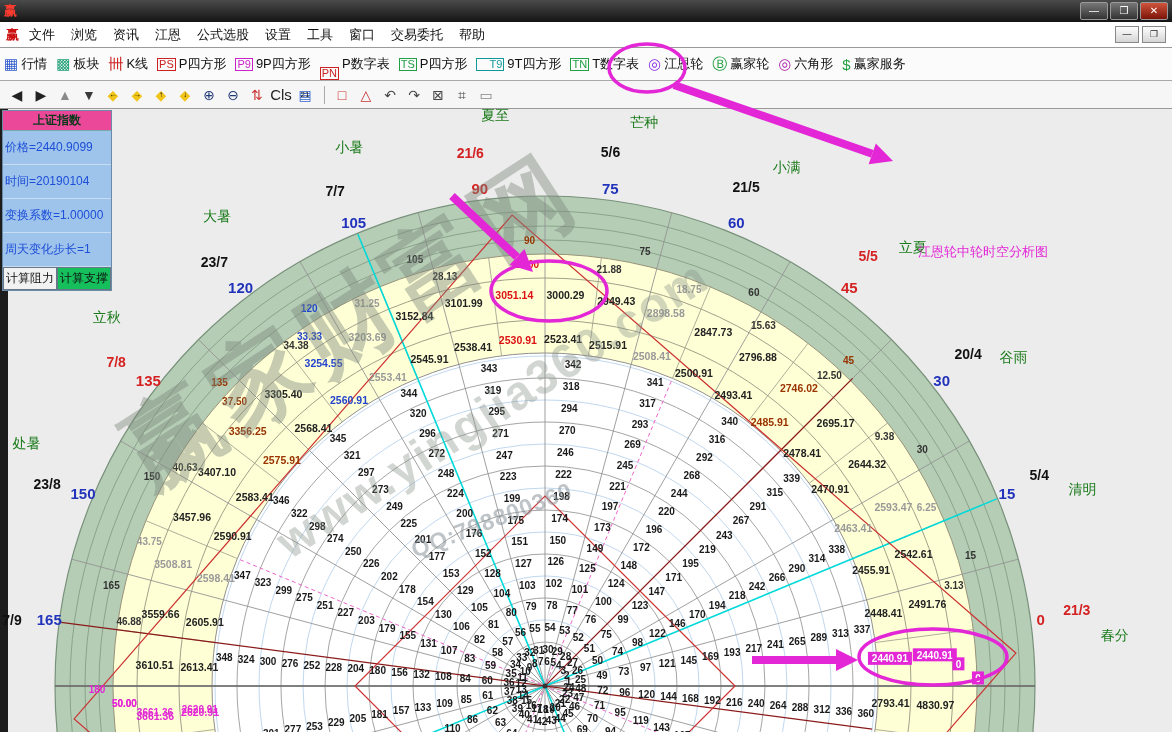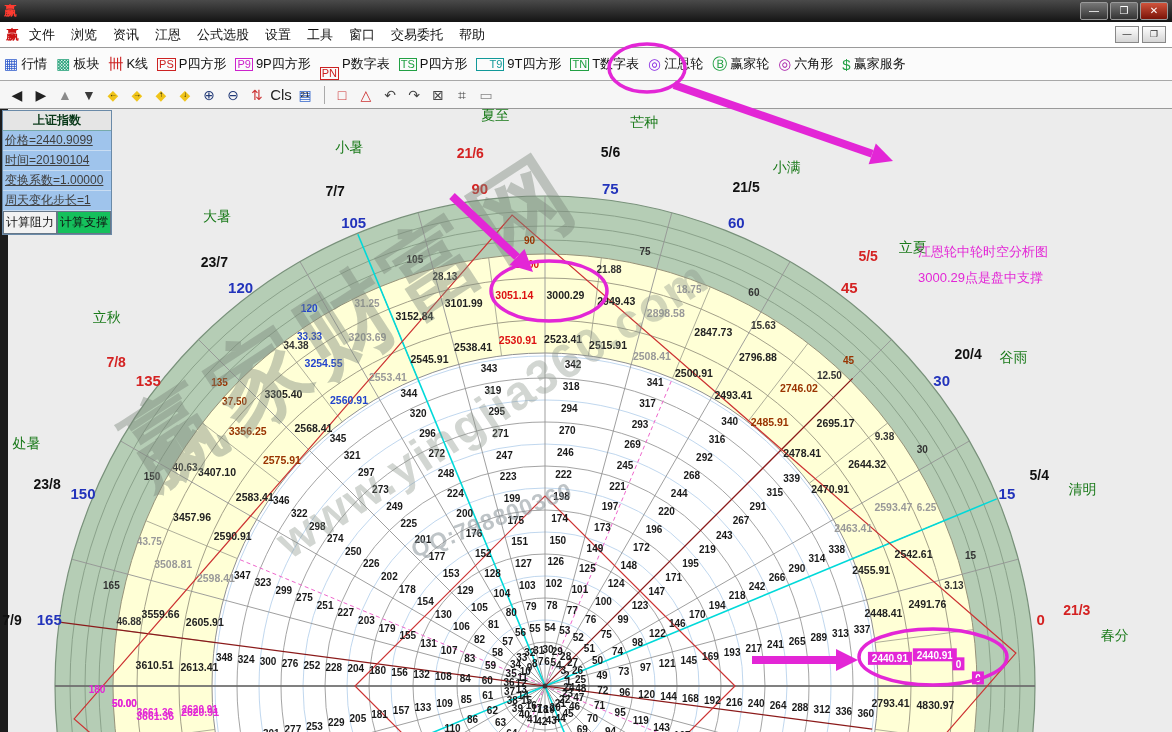--- a/index.html
+++ b/index.html
@@ -26,22 +26,22 @@
   .drawbar{height:28px;background:#f6f6f6;border-bottom:1px solid #9a9a9a;display:flex;align-items:center;
     padding:0 6px;box-sizing:border-box;}
   .ditem{position:relative;width:22px;height:20px;text-align:center;margin-right:2px;cursor:default;
     font-size:14px;line-height:20px;}
   .ditem .ov{position:absolute;left:0;top:0;width:100%;height:100%;font-size:8px;line-height:20px;color:#111;}
   .dsep{width:1px;height:18px;background:#aaa;margin:0 6px;}
   .content{position:relative;width:1172px;height:623px;}
   #wheelsvg{position:absolute;left:0;top:0;}
   .info-panel{position:absolute;left:2px;top:1px;width:108px;z-index:5;font-size:12px;
     border:1px solid #6a8aa8;background:#9fc4ec;}
-  .ip-title{background:#e5e5e5;color:#083818;font-weight:bold;text-align:center;padding:1px 0;border-bottom:1px solid #7aa;}
-  .ip-row{color:#404040;padding:1px 2px;border-bottom:1px solid #c9ddf2;white-space:nowrap;overflow:hidden;text-decoration:underline;}
+  .ip-title{background:#ec4899;color:#083818;font-weight:bold;text-align:center;padding:1px 0;border-bottom:1px solid #7aa;}
+  .ip-row{color:#1d4ed8;padding:8px 2px;border-bottom:1px solid #c9ddf2;white-space:nowrap;overflow:hidden;}
   .ip-btns{display:flex;}
   .ip-btn{flex:1;text-align:center;padding:2px 0;font-size:12px;color:#111;border:1px solid #678;cursor:default;}
   .ip-btn.resist{background:#f2f2f2;}
   .ip-btn.support{background:#15c05c;}
   #overlay{position:absolute;left:0;top:0;z-index:9;pointer-events:none;}
   .annotation{position:absolute;left:918px;top:130px;z-index:10;font-size:13px;line-height:26px;
     color:#e326d6;white-space:nowrap;}
 </style>
 </head>
 <body>
@@ -649,21 +649,20 @@
     <div class="ip-row">变换系数=1.00000</div>
     <div class="ip-row">周天变化步长=1</div>
     <div class="ip-btns">
       <div class="ip-btn resist">计算阻力</div>
       <div class="ip-btn support">计算支撑</div>
     </div>
   </div>
 
   <div class="annotation">
     <div>江恩轮中轮时空分析图</div>
-    <div>3000.29点是盘中支撑</div>
   </div>
 </div>
 
 <svg id="overlay" width="1172" height="732" viewBox="0 0 1172 732">
     <ellipse cx="647" cy="68" rx="38" ry="24" fill="none" stroke="#e326d6" stroke-width="3.5"></ellipse>
     <line x1="674" y1="85" x2="872.21595437677" y2="153.78727183851382" stroke="#e326d6" stroke-width="8"></line>
     <polygon points="893,161 868.6095902960269,164.17929465012878 875.8223184575131,143.39524902689885" fill="#e326d6"></polygon>
     <line x1="452" y1="196" x2="516.9563596689612" y2="256.94670783754384" stroke="#e326d6" stroke-width="8"></line>
     <polygon points="533,272 509.42971358773315,264.9685280030632 524.4830057501894,248.92488767202443" fill="#e326d6"></polygon>
     <ellipse cx="549" cy="291" rx="58" ry="30" fill="none" stroke="#e326d6" stroke-width="3.5"></ellipse>

